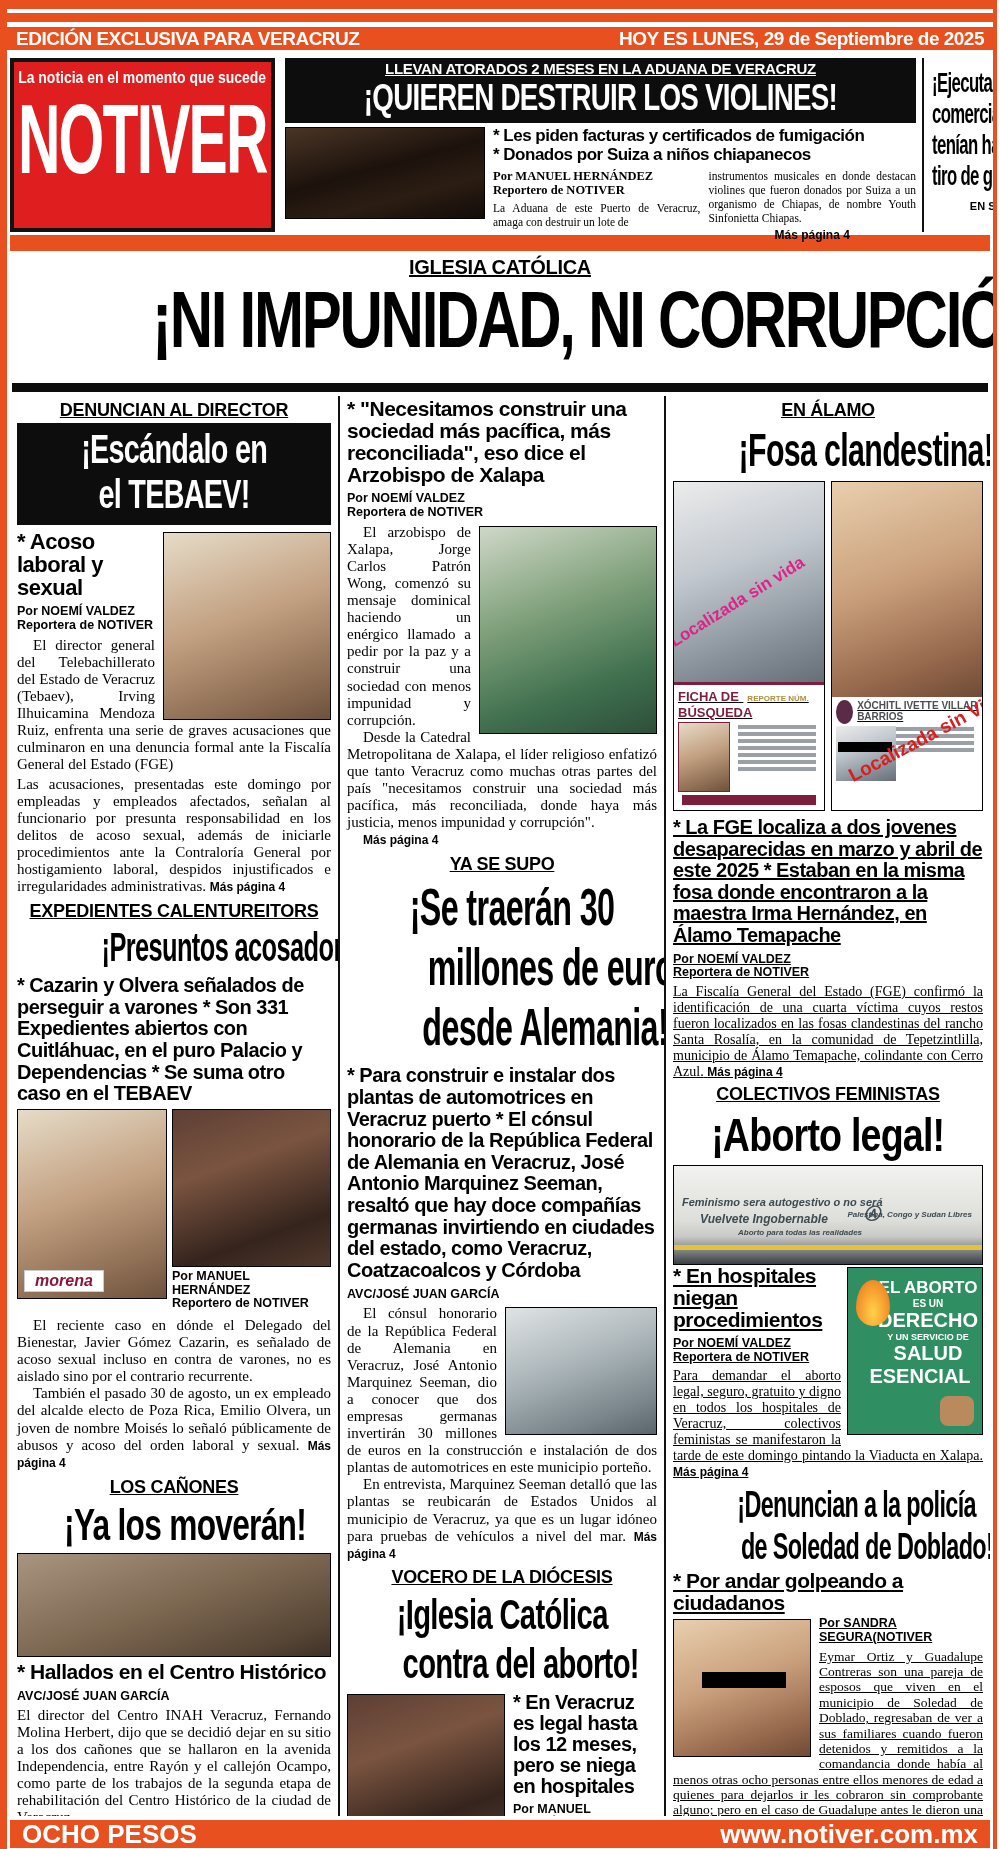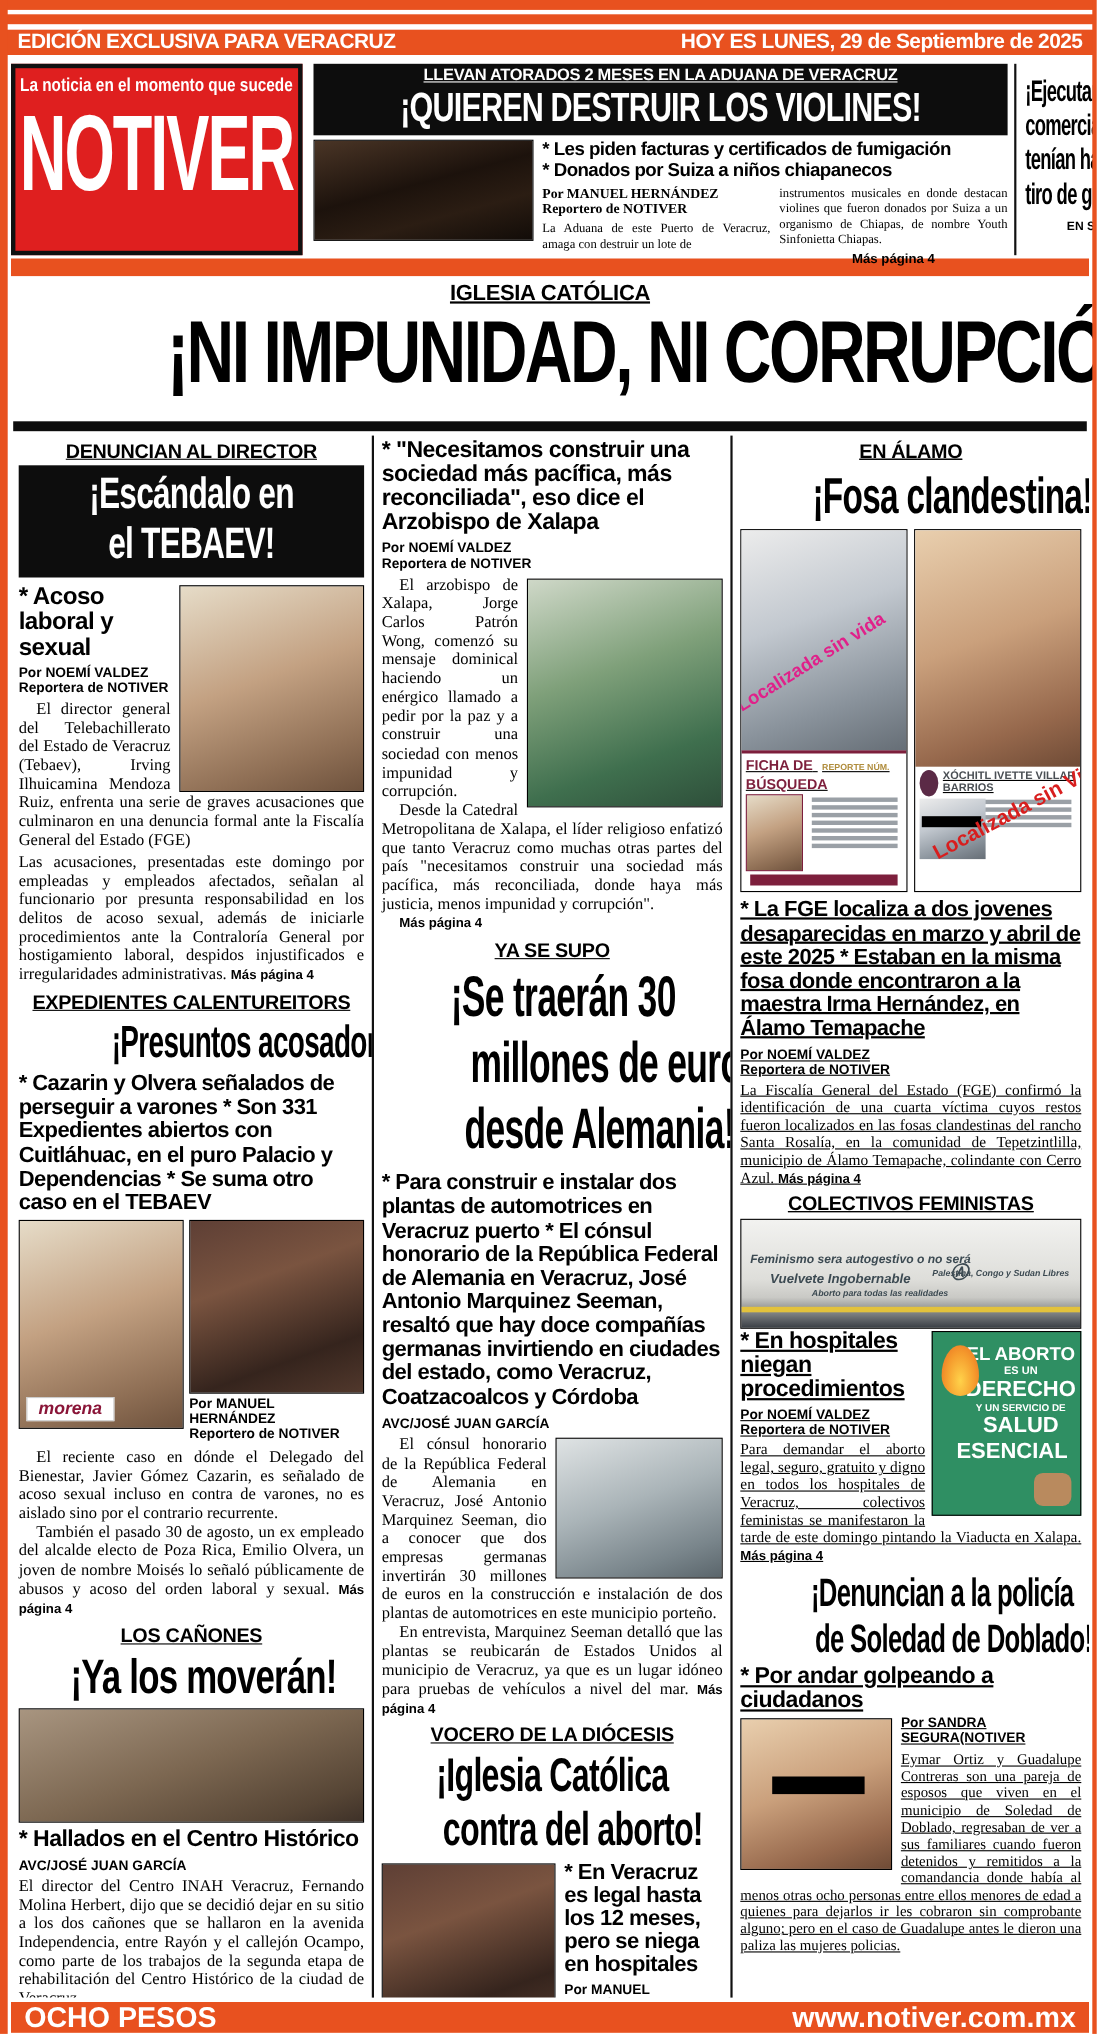--- a/index.html
+++ b/index.html
@@ -329,20 +329,21 @@
           <span>Reportera de NOTIVER</span>
         </div>
         <div class="body" style="font-size:14px;">
           <span>La Fiscalía General del Estado (FGE) confirmó la identificación de una cuarta víctima cuyos restos fueron localizados en las fosas clandestinas del rancho Santa Rosalía, en la comunidad de Tepetzintlilla, municipio de Álamo Temapache, colindante con Cerro Azul.</span>
           <b class="more">Más página 4</b>
         </div>
       </div>
 
       <div style="margin-top:4px;">
         <div class="kicker">COLECTIVOS FEMINISTAS</div>
+        <div class="hline" style="font-size:47px;"><span class="cnd" style="--s:.80">¡Aborto legal!</span></div>
         <div class="photo ph-wall" style="width:100%; height:100px; margin-top:3px;">
           <div class="g-line" style="left:8px; top:30px; font-size:11px;">Feminismo sera autogestivo o no será</div>
           <div class="g-line" style="left:26px; top:46px; font-size:12px;">Vuelvete Ingobernable</div>
           <div class="g-line" style="left:64px; top:62px; font-size:8px;">Aborto para todas las realidades</div>
           <div class="g-line" style="right:10px; top:44px; font-size:8px;">Palestina, Congo y Sudan Libres</div>
           <div class="g-line" style="left:190px; top:38px; font-size:16px;">Ⓐ</div>
           <div style="position:absolute; left:0; right:0; bottom:14px; height:5px; background:#e3c23c;"></div>
         </div>
         <div class="poster">
           <div class="flame"></div>

